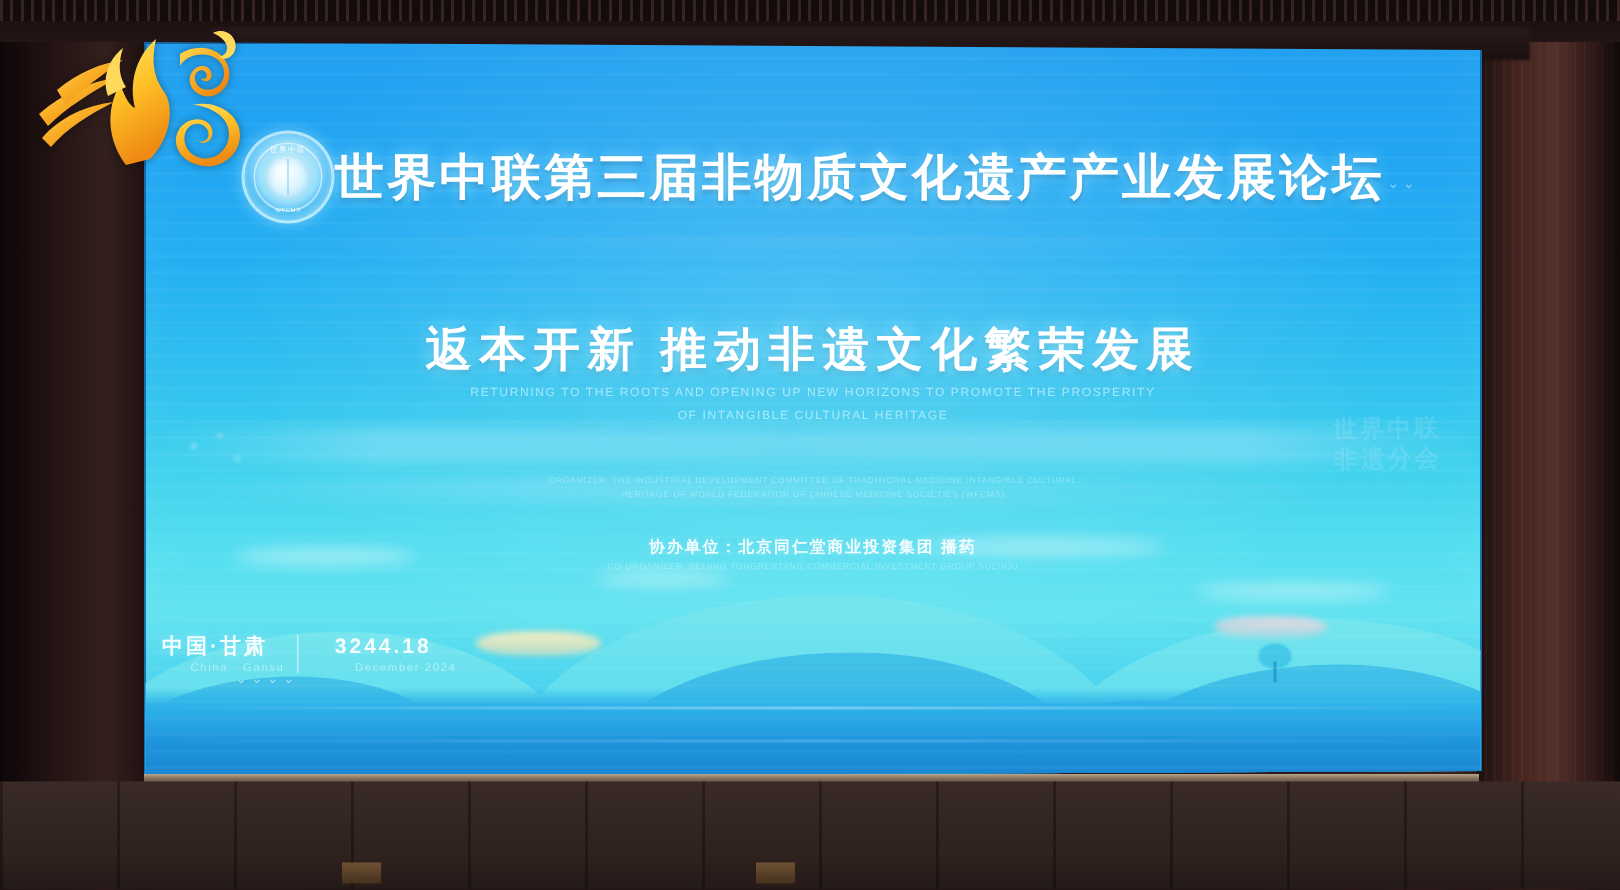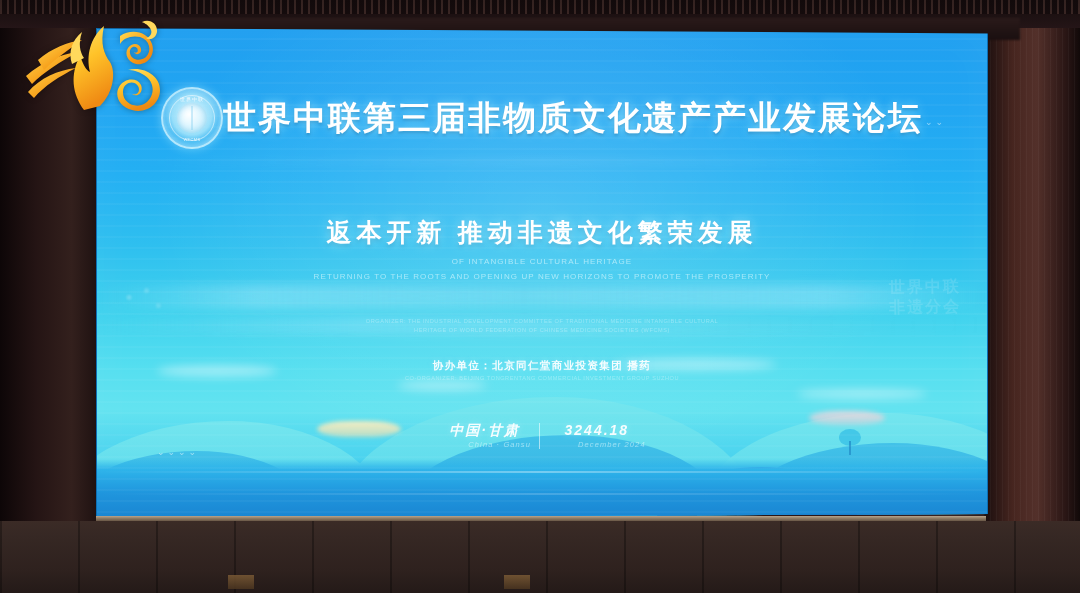--- a/index.html
+++ b/index.html
@@ -212,21 +212,21 @@
     white-space:nowrap;
   }
   .main-title-en{
     font-size:15.5px; color:rgba(222,250,255,.92);
     letter-spacing:.9px; margin-top:2px; white-space:nowrap;
     text-shadow:0 0 6px rgba(150,230,255,.6);
   }
 
   .sub-wrap{ position:absolute; left:0; right:0; top:185px; text-align:center; }
   .sub-title{
-    font-size:25px; font-weight:bold; color:#ffffff;
+    font-size:31px; font-weight:bold; color:#ffffff;
     letter-spacing:5px; line-height:38px;
     font-family:"Liberation Serif", serif;
     text-shadow:0 0 12px rgba(170,240,255,.8), 0 2px 4px rgba(0,80,130,.30);
     white-space:nowrap;
   }
   .sub-en{
     margin-top:4px;
     font-size:8px; letter-spacing:1.1px; line-height:11px;
     color:rgba(225,250,255,.62);
   }
@@ -238,21 +238,21 @@
     text-shadow:0 0 5px rgba(160,235,255,.5);
   }
   .org-en{
     font-size:5.6px; letter-spacing:.55px; line-height:8px;
     color:rgba(225,250,255,.40); margin-top:1px;
   }
   .org-gap{ height:24px; }
 
   .date-wrap{
     position:absolute; left:0; right:0; top:393px;
-    display:flex; align-items:center; justify-content:center; gap:8px;font-style:italic;
+    display:flex; align-items:center; gap:8px;
   }
   .date-col{ text-align:center; }
   .date-cn{
     font-size:14px; font-weight:bold; color:rgba(255,255,255,.93);
     letter-spacing:2px; line-height:17px;
     text-shadow:0 0 7px rgba(170,240,255,.6);
   }
   .date-en{
     font-size:7.5px; letter-spacing:1.1px; color:rgba(230,252,255,.55); margin-top:1px;margin-left:30px;
   }
@@ -337,22 +337,22 @@
           <div class="globe"></div>
           <div class="txt-bot">WFCMS</div>
         </div>
         <div class="title-block">
           <div class="main-title">世界中联第三届非物质文化遗产产业发展论坛</div>
         </div>
       </div>
 
       <div class="sub-wrap">
         <div class="sub-title">返本开新 推动非遗文化繁荣发展</div>
+        <div class="sub-en">RETURNING TO THE ROOTS AND OPENING UP NEW HORIZONS TO PROMOTE THE PROSPERITY</div>
         <div class="sub-en">OF INTANGIBLE CULTURAL HERITAGE</div>
-        <div class="sub-en">RETURNING TO THE ROOTS AND OPENING UP NEW HORIZONS TO PROMOTE THE PROSPERITY</div>
       </div>
 
       <div class="org-wrap">
         <div class="org-en">ORGANIZER: THE INDUSTRIAL DEVELOPMENT COMMITTEE OF TRADITIONAL MEDICINE INTANGIBLE CULTURAL</div>
         <div class="org-en">HERITAGE OF WORLD FEDERATION OF CHINESE MEDICINE SOCIETIES (WFCMS)</div>
         <div class="org-gap"></div>
         <div class="org-cn">协办单位：北京同仁堂商业投资集团  播药</div>
         <div class="org-en">CO-ORGANIZER: BEIJING TONGRENTANG COMMERCIAL INVESTMENT GROUP SUZHOU</div>
       </div>
 

